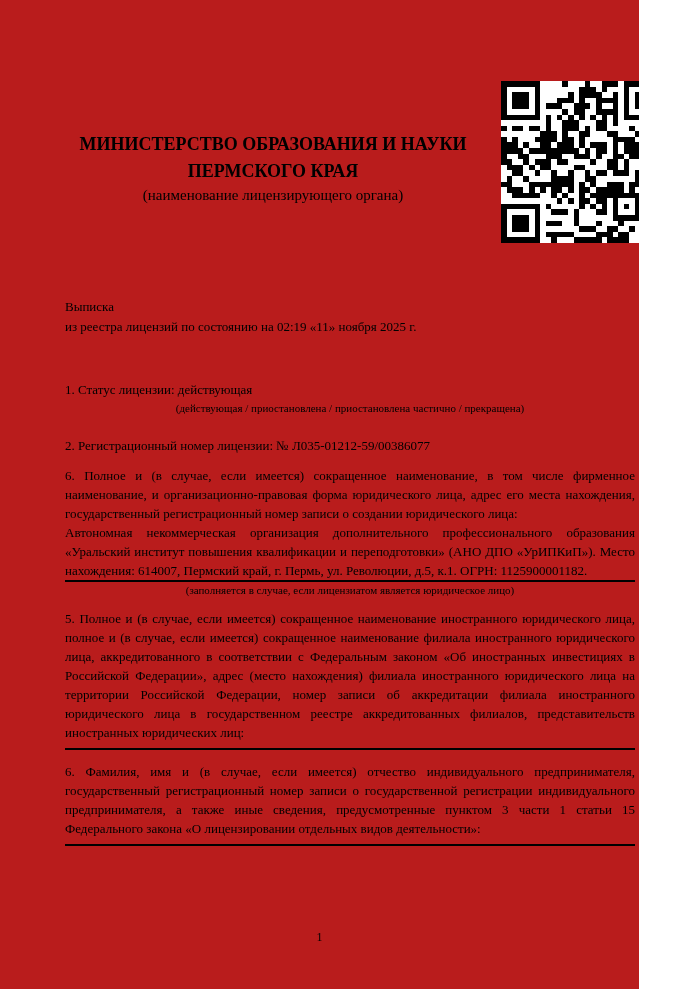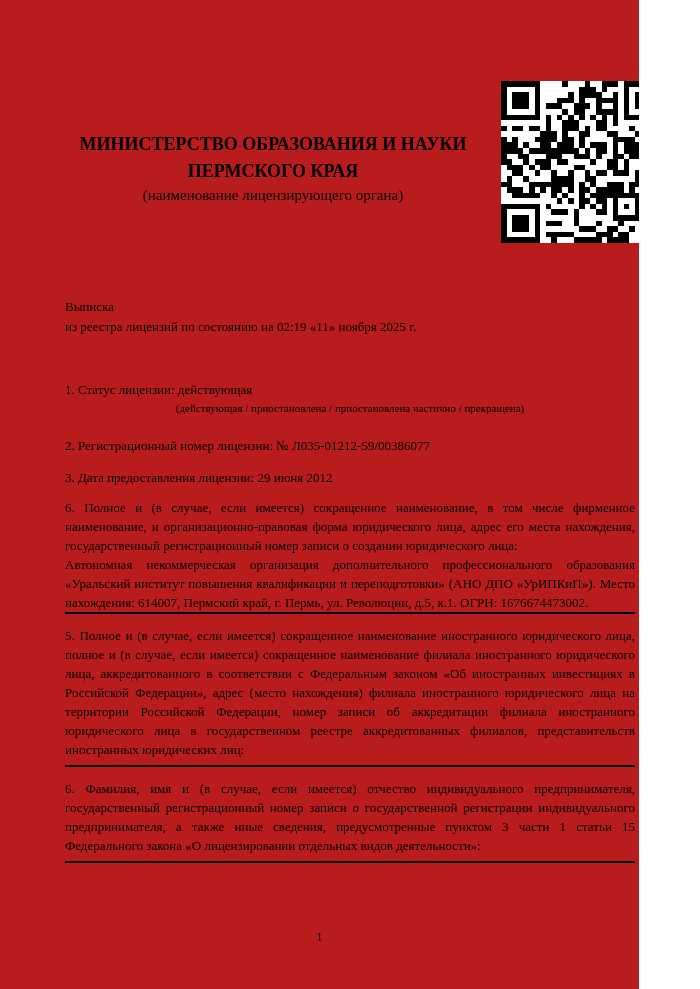--- a/index.html
+++ b/index.html
@@ -536,26 +536,26 @@
     <div>из реестра лицензий по состоянию на 02:19 «11» ноября 2025 г.</div>
   </div>
 
   <div class="content">
 
     <div class="item-line mt-first">1. Статус лицензии: действующая</div>
     <div class="field-note">(действующая / приостановлена / приостановлена частично / прекращена)</div>
 
     <div class="item-line mt-item2">2. Регистрационный номер лицензии: № Л035-01212-59/00386077</div>
 
-    <div class="item-line mt-item3">3. Дата предоставления лицензии: 29 июня 2012</div>
 
     <div class="mt-item4">
       <div class="jtext">6. Полное и (в случае, если имеется) сокращенное наименование, в том числе фирменное наименование, и организационно-правовая форма юридического лица, адрес его места нахождения, государственный регистрационный номер записи о создании юридического лица:</div>
-      <div class="jtext">Автономная некоммерческая организация дополнительного профессионального образования «Уральский институт повышения квалификации и переподготовки» (АНО ДПО «УрИПКиП»). Место нахождения: 614007, Пермский край, г. Пермь, ул. Революции, д.5, к.1. ОГРН: 1676674473002.</div>
+      <div class="jtext">Автономная некоммерческая организация дополнительного профессионального образования «Уральский институт повышения квалификации и переподготовки» (АНО ДПО «УрИПКиП»). Место нахождения: 614007, Пермский край, г. Пермь, ул. Революции, д.5, к.1. ОГРН: 1125900001182.</div>
       <div class="rule"></div>
+      <div class="field-note">(заполняется в случае, если лицензиатом является юридическое лицо)</div>
     </div>
 
     <div class="mt-item5">
       <div class="jtext">5. Полное и (в случае, если имеется) сокращенное наименование иностранного юридического лица, полное и (в случае, если имеется) сокращенное наименование филиала иностранного юридического лица, аккредитованного в соответствии с Федеральным законом «Об иностранных инвестициях в Российской Федерации», адрес (место нахождения) филиала иностранного юридического лица на территории Российской Федерации, номер записи об аккредитации филиала иностранного юридического лица в государственном реестре аккредитованных филиалов, представительств иностранных юридических лиц:</div>
       <div class="blank-line"></div>
       <div class="rule"></div>
     </div>
 
     <div class="mt-item6">
       <div class="jtext">6. Фамилия, имя и (в случае, если имеется) отчество индивидуального предпринимателя, государственный регистрационный номер записи о государственной регистрации индивидуального предпринимателя, а также иные сведения, предусмотренные пунктом 3 части 1 статьи 15 Федерального закона «О лицензировании отдельных видов деятельности»:</div>

